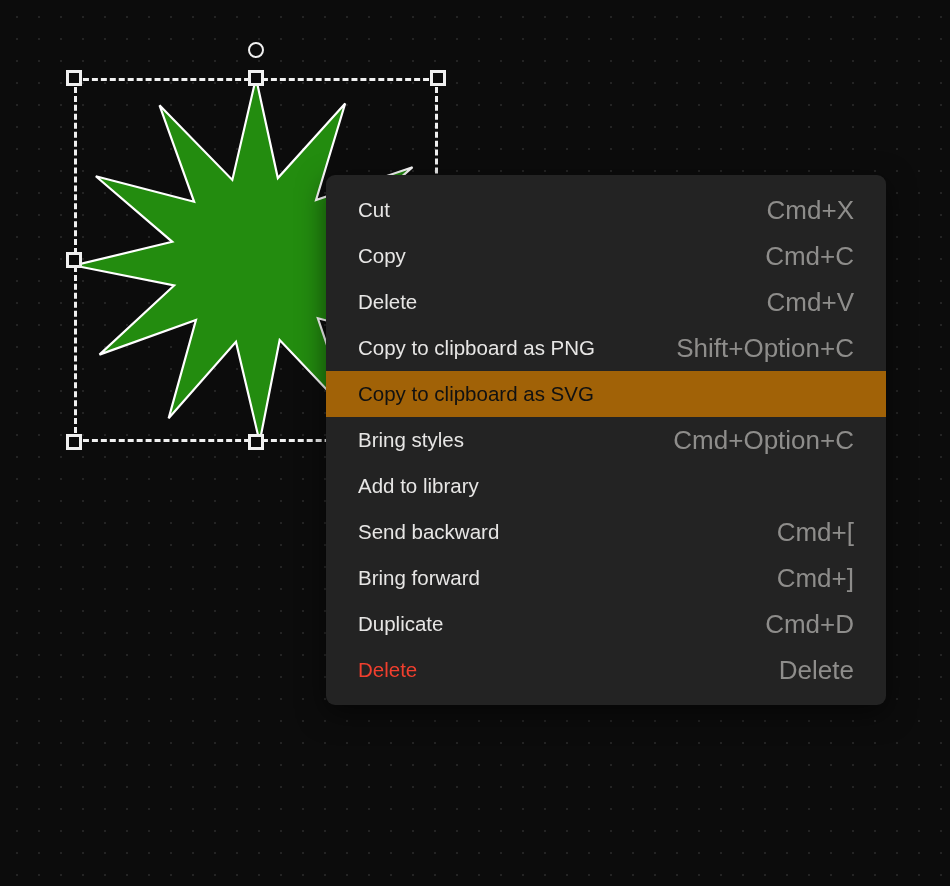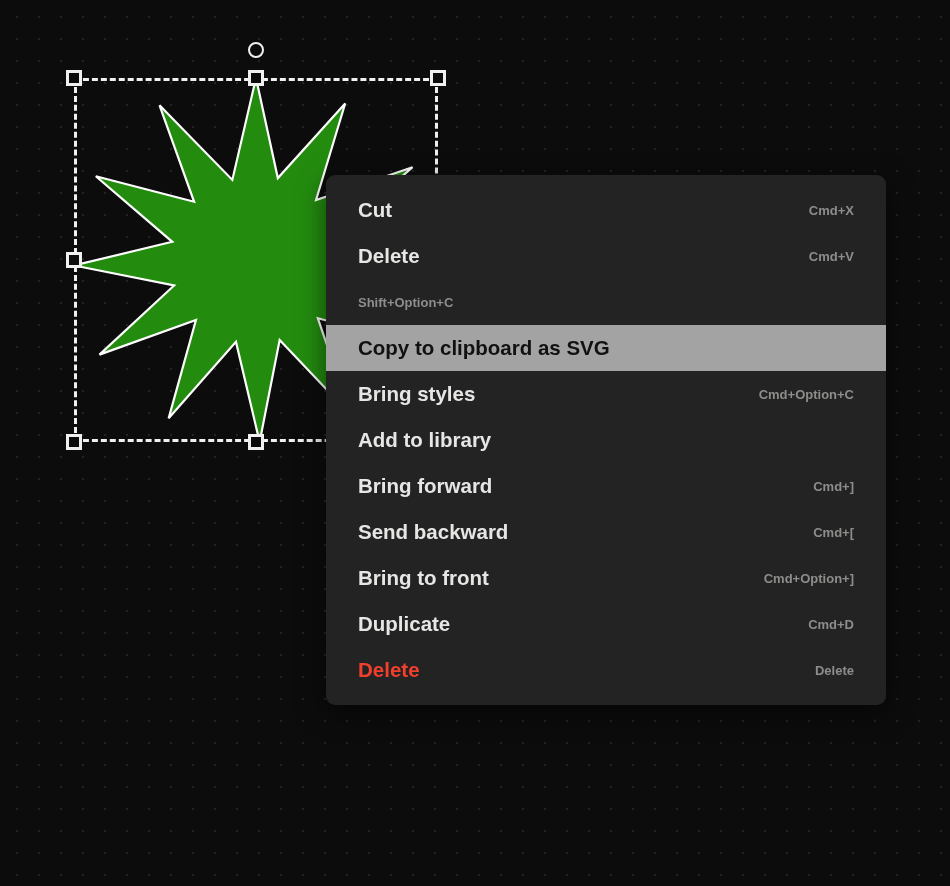--- a/index.html
+++ b/index.html
@@ -83,38 +83,37 @@
   .context-menu {
     position: absolute;
     left: 326px;
     top: 175px;
     width: 560px;
     background: #232323;
     border-radius: 9px;
     box-shadow: 0 8px 28px rgba(0,0,0,0.55);
     padding: 12px 0;
     box-sizing: border-box;
-    font-weight: bold;
   }
   .menu-item {
     display: flex;
     align-items: center;
     justify-content: space-between;
     height: 46px;
     padding: 0 32px;
     font-size: 20.5px;
     color: #e7e6e5;
     cursor: default;
   }
   .menu-item .shortcut {
     color: #8e8d8b;
-    font-size: 13px;
+    font-size: 26px;
   }
   .menu-item.highlight {
-    background: #a3a3a3;
+    background: #a16207;
     color: #111;
   }
   .menu-item.highlight .shortcut { color: #111; }
   .menu-item.danger .label { color: #f13f2e; }
 </style>
 </head>
 <body>
 
 <div class="bg"></div>
 
@@ -153,49 +152,50 @@
   <div class="handle h-bm"></div>
   <div class="handle h-br"></div>
 </div>
 
 <div class="context-menu">
   <div class="menu-item">
     <span class="label">Cut</span>
     <span class="shortcut">Cmd+X</span>
   </div>
   <div class="menu-item">
+    <span class="label">Copy</span>
+    <span class="shortcut">Cmd+C</span>
+  </div>
+  <div class="menu-item">
     <span class="label">Delete</span>
     <span class="shortcut">Cmd+V</span>
   </div>
   <div class="menu-item">
+    <span class="label">Copy to clipboard as PNG</span>
     <span class="shortcut">Shift+Option+C</span>
   </div>
   <div class="menu-item highlight">
     <span class="label">Copy to clipboard as SVG</span>
     <span class="shortcut"></span>
   </div>
   <div class="menu-item">
     <span class="label">Bring styles</span>
     <span class="shortcut">Cmd+Option+C</span>
   </div>
   <div class="menu-item">
     <span class="label">Add to library</span>
     <span class="shortcut"></span>
   </div>
   <div class="menu-item">
+    <span class="label">Send backward</span>
+    <span class="shortcut">Cmd+[</span>
+  </div>
+  <div class="menu-item">
     <span class="label">Bring forward</span>
     <span class="shortcut">Cmd+]</span>
-  </div>
-  <div class="menu-item">
-    <span class="label">Send backward</span>
-    <span class="shortcut">Cmd+[</span>
-  </div>
-  <div class="menu-item">
-    <span class="label">Bring to front</span>
-    <span class="shortcut">Cmd+Option+]</span>
   </div>
   <div class="menu-item">
     <span class="label">Duplicate</span>
     <span class="shortcut">Cmd+D</span>
   </div>
   <div class="menu-item danger">
     <span class="label">Delete</span>
     <span class="shortcut">Delete</span>
   </div>
 </div>

